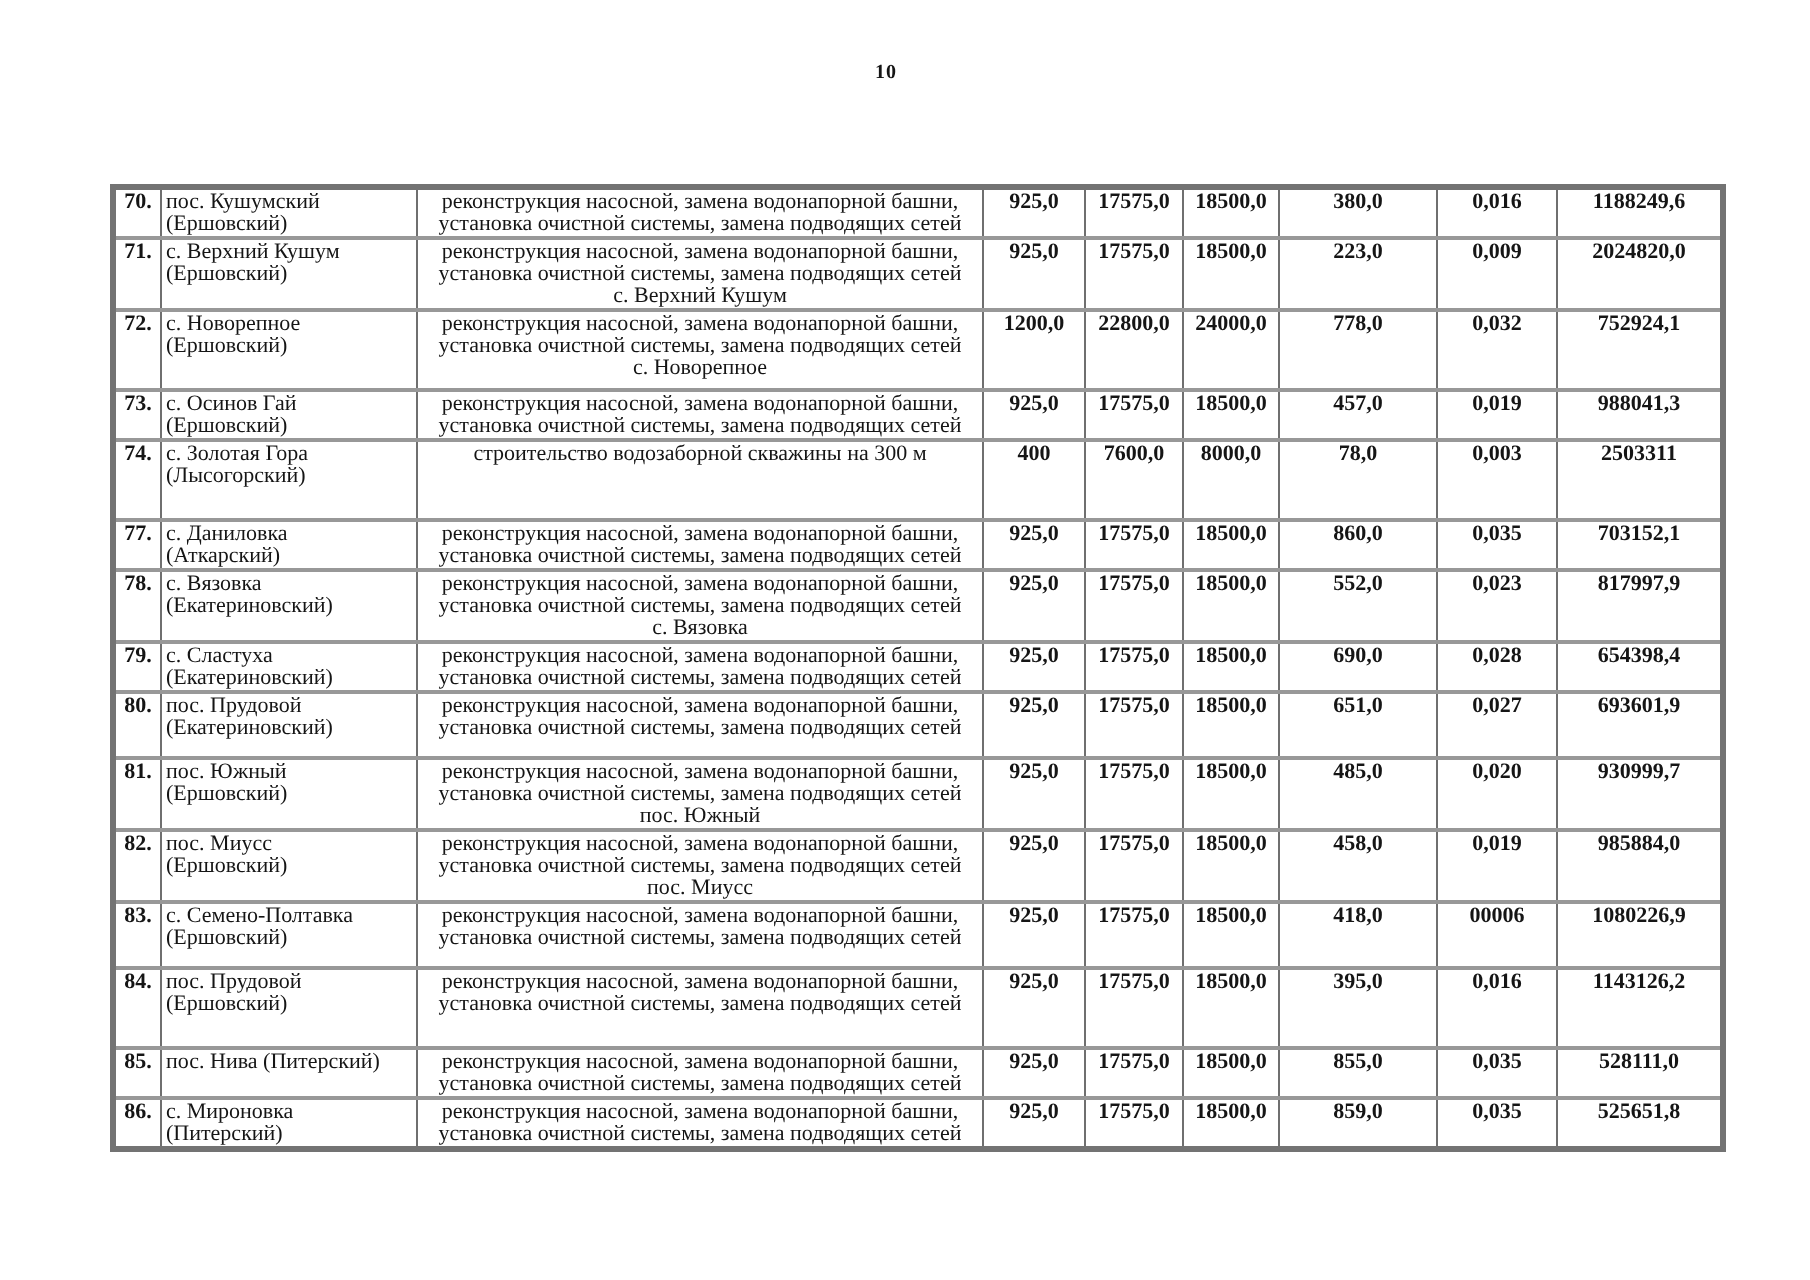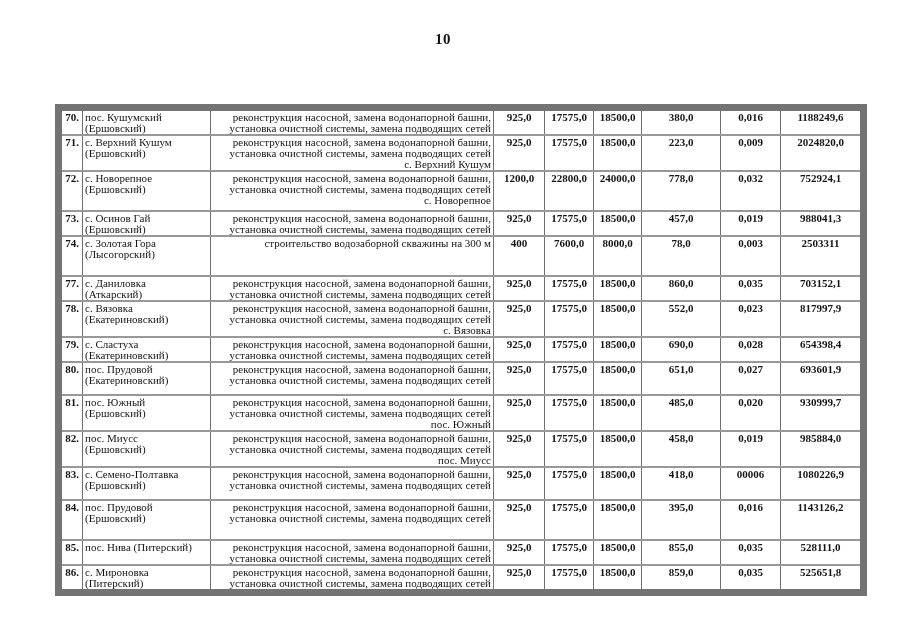--- a/index.html
+++ b/index.html
@@ -12,48 +12,48 @@
     font-family: "Liberation Serif", "DejaVu Serif", serif;
     color: #151515;
     position: relative;
   }
   .page-number {
     position: absolute;
     top: 31px;
     left: 0;
     width: 886px;
     text-align: center;
-    font-size: 15px;
+    font-size: 10px;
     font-weight: bold;
     letter-spacing: 0.5px;
   }
   table.doc-table {
     position: absolute;
-    top: 104px;
+    top: 92px;
     left: 55px;
     width: 805px;
     table-layout: fixed;
     border-collapse: collapse;
-    border: 7px solid #737373;
+    border: 3px solid #737373;
   }
   .doc-table td {
     border-left: 1px solid #6f6f6f;
     border-right: 1px solid #6f6f6f;
     border-top: 2px solid #989898;
     border-bottom: 2px solid #989898;
     vertical-align: top;
     font-size: 11px;
     line-height: 11px;
     padding: 1px 2px 0 2px;
     white-space: pre-line;
     overflow: hidden;
   }
   .c-num   { text-align: center; font-weight: bold; padding-left: 1px; padding-right: 1px; }
   .c-name  { text-align: left; padding-left: 3px; margin-left: 32px; }
-  .c-works { text-align: right; padding-left: 3px; margin-left: 19px; }
+  .c-works { text-align: center; padding-left: 3px; margin-left: 19px; }
   .c-val   { text-align: center; font-weight: bold; }
   
   .doc-table tbody tr:nth-child(1)  { height: 22px; }
   .doc-table tbody tr:nth-child(2)  { height: 33px; }
   .doc-table tbody tr:nth-child(3)  { height: 40px; }
   .doc-table tbody tr:nth-child(4)  { height: 22px; }
   .doc-table tbody tr:nth-child(5)  { height: 40px; }
   .doc-table tbody tr:nth-child(6)  { height: 22px; }
   .doc-table tbody tr:nth-child(7)  { height: 22px; }
   .doc-table tbody tr:nth-child(8)  { height: 23px; }

